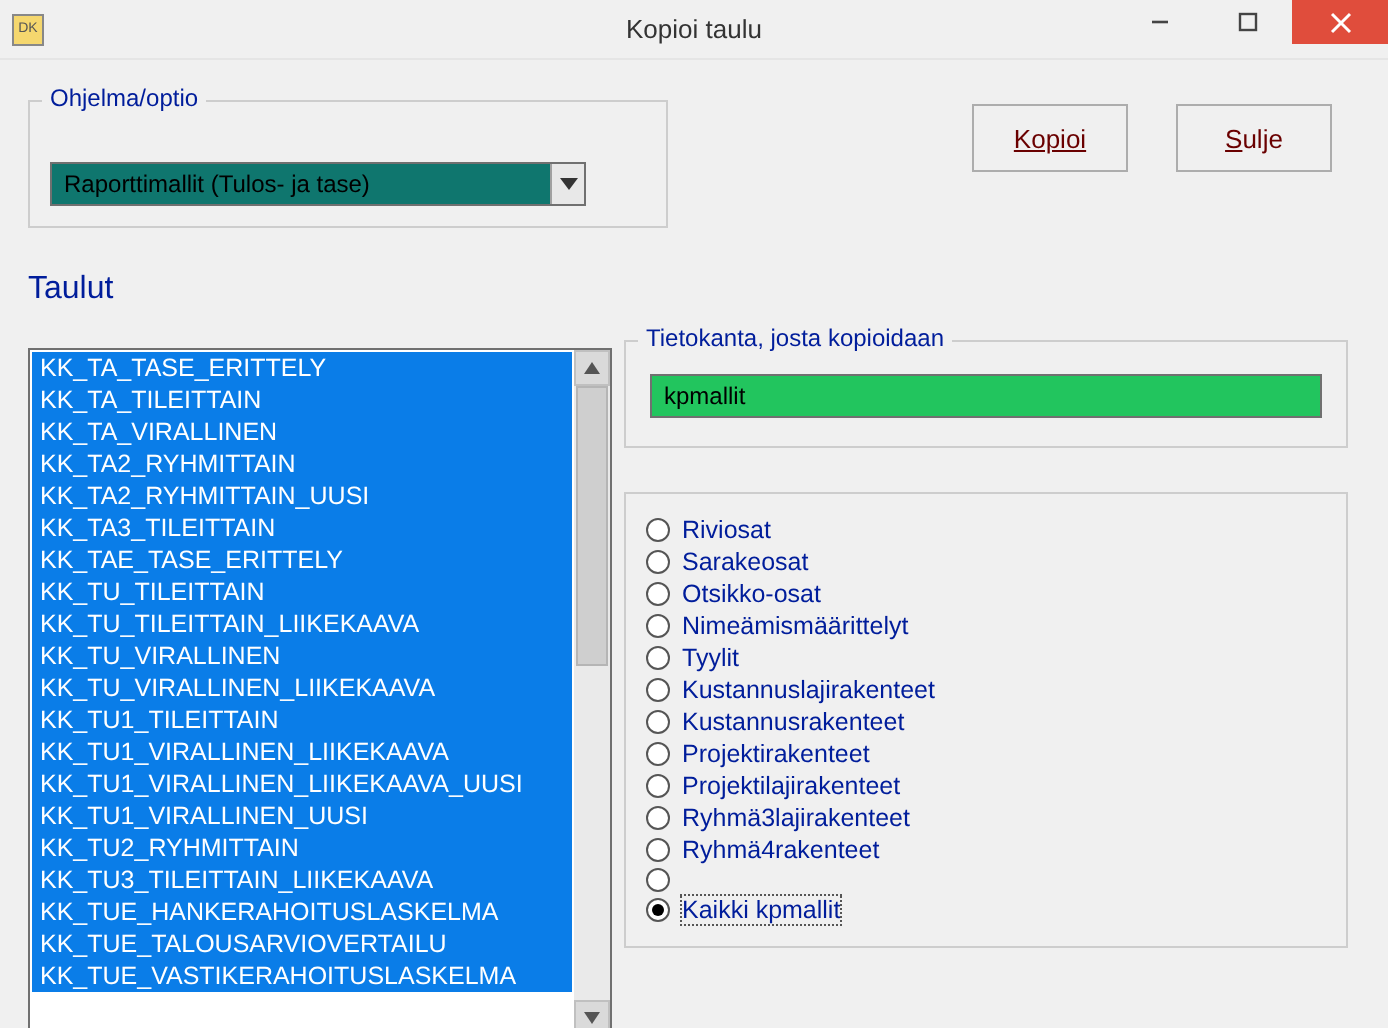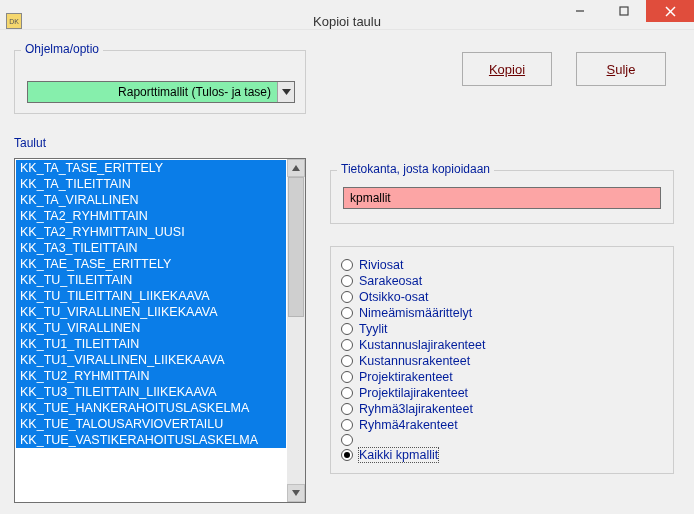--- a/index.html
+++ b/index.html
@@ -11,21 +11,21 @@
     font-family: "Segoe UI", Tahoma, sans-serif;
     font-size: 13px;
     overflow: hidden;
   }
 
   
   .titlebar {
     height: 30px;
     background: #f0f0f0;
     display: flex;
-    align-items: flex-end;
+    align-items: center;
     position: relative;
     border-bottom: 1px solid #e5e5e5;
   }
   .titlebar .icon {
     width: 16px; height: 16px;
     margin-left: 6px;
     background: #f5d76e;
     border: 1px solid #888;
     display: flex;
     align-items: center;
@@ -82,31 +82,30 @@
     top: -9px;
     left: 6px;
     background: #f0f0f0;
     padding: 0 4px;
     color: #001d9b;
     font-size: 12px;
   }
 
   
   .optio-box {
-    width: 292px;
-    text-align: right;
+    width: 320px;
   }
 
   
   .combo {
     display: inline-flex;
     align-items: center;
     width: 268px;
     height: 22px;
-    background: #86efac;
+    background: #0f766e;
     border: 1px solid #707070;
     font-size: 12px;
     margin-top: 16px;
   }
   .combo .combo-text {
     flex: 1;
     padding: 0 6px;
     color: #000;
     white-space: nowrap;
     overflow: hidden;
@@ -124,41 +123,41 @@
 
   
   .top-buttons {
     position: absolute;
     right: 28px;
     top: 22px;
     display: flex;
     gap: 24px;
   }
   .btn {
-    width: 90px;
+    width: 78px;
     height: 34px;
     background: #f0f0f0;
     border: 1px solid #adadad;
     display: flex;
     align-items: center;
     justify-content: center;
     color: #6a0000;
     font-size: 13px;
     cursor: pointer;
   }
   .btn u { text-decoration: underline; }
 
   
   .taulut-wrap {
     margin-top: 22px;
   }
   .taulut-label {
     color: #001d9b;
-    font-size: 12px;
-    margin-bottom: 8px;
+    font-size: 16px;
+    margin-bottom: 20px;
   }
   .listbox {
     width: 292px;
     height: 345px;
     background: #fff;
     border: 1px solid #707070;
     position: relative;
     overflow: hidden;
   }
   .listbox .items {
@@ -194,42 +193,42 @@
     left:1px; right:1px;
     top: 18px;
     height: 140px;
     background: #cfcfcf;
     border:1px solid #b5b5b5;
   }
 
   
   .right-col {
     position: absolute;
-    left: 330px;
+    left: 312px;
     top: 140px;
     right: 20px;
   }
   .db-box {
     border: 1px solid #cdcdcd;
     padding: 16px 12px 14px 12px;
     position: relative;
   }
   .db-box .legend {
     position: absolute;
     top: -9px; left: 6px;
     background: #f0f0f0;
     padding: 0 4px;
     color: #001d9b;
     font-size: 12px;
   }
   .db-input {
     width: 100%;
     height: 22px;
     border: 1px solid #707070;
-    background: #fca5a5;
+    background: #22c55e;
     font-size: 12px;
     padding: 0 6px;
     color: #000;
   }
 
   .radio-box {
     border: 1px solid #cdcdcd;
     margin-top: 22px;
     padding: 10px 10px;
   }
@@ -315,24 +314,26 @@
       <div class="items" id="list-items">
           <div class="item">KK_TA_TASE_ERITTELY</div>
           <div class="item">KK_TA_TILEITTAIN</div>
           <div class="item">KK_TA_VIRALLINEN</div>
           <div class="item">KK_TA2_RYHMITTAIN</div>
           <div class="item">KK_TA2_RYHMITTAIN_UUSI</div>
           <div class="item">KK_TA3_TILEITTAIN</div>
           <div class="item">KK_TAE_TASE_ERITTELY</div>
           <div class="item">KK_TU_TILEITTAIN</div>
           <div class="item">KK_TU_TILEITTAIN_LIIKEKAAVA</div>
+          <div class="item">KK_TU_VIRALLINEN</div>
           <div class="item">KK_TU_VIRALLINEN_LIIKEKAAVA</div>
-          <div class="item">KK_TU_VIRALLINEN</div>
           <div class="item">KK_TU1_TILEITTAIN</div>
           <div class="item">KK_TU1_VIRALLINEN_LIIKEKAAVA</div>
+          <div class="item">KK_TU1_VIRALLINEN_LIIKEKAAVA_UUSI</div>
+          <div class="item">KK_TU1_VIRALLINEN_UUSI</div>
           <div class="item">KK_TU2_RYHMITTAIN</div>
           <div class="item">KK_TU3_TILEITTAIN_LIIKEKAAVA</div>
           <div class="item">KK_TUE_HANKERAHOITUSLASKELMA</div>
           <div class="item">KK_TUE_TALOUSARVIOVERTAILU</div>
           <div class="item">KK_TUE_VASTIKERAHOITUSLASKELMA</div>
         </div>
       <div class="scrollbar">
         <div class="sb-btn">
           <svg width="8" height="6">
               <polygon points="4,0 8,6 0,6" fill="#555"></polygon>

